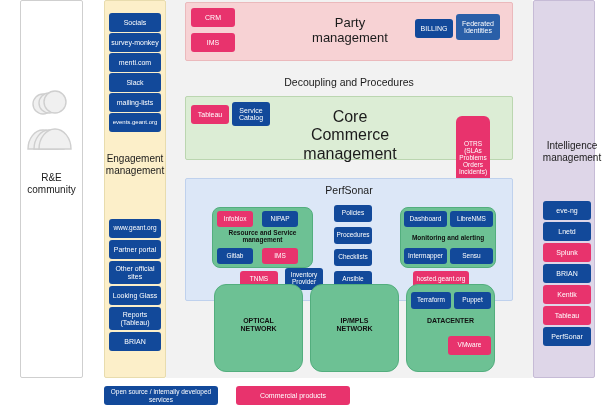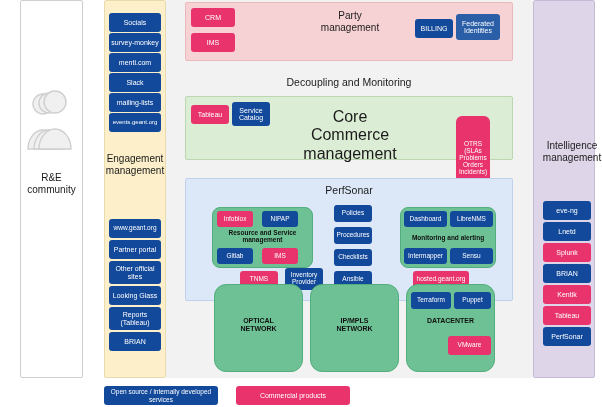--- a/index.html
+++ b/index.html
@@ -163,28 +163,28 @@
   <div class="chip blue" style="left:109px; top:286px; width:52px; height:19px; font-size:7px;">Looking Glass</div>
   <div class="chip blue" style="left:109px; top:307px; width:52px; height:23px; font-size:7px;">Reports
 (Tableau)</div>
   <div class="chip blue" style="left:109px; top:332px; width:52px; height:19px; font-size:7px;">BRIAN</div>
 
   <div class="zone" id="party-panel" style="left:185px; top:2px; width:328px; height:59px;"></div>
 
   <div class="chip pink" style="left:191px; top:8px; width:44px; height:19px; font-size:7px;">CRM</div>
   <div class="chip pink" style="left:191px; top:33px; width:44px; height:19px; font-size:7px;">IMS</div>
 
-  <div class="zone-label" style="left:280px; top:10px; width:140px; font-size:10px;">Party
+  <div class="zone-label" style="left:280px; top:16px; width:140px; font-size:13px;">Party
 management</div>
 
   <div class="chip blue" style="left:415px; top:19px; width:38px; height:19px; font-size:7px;">BILLING</div>
   <div class="chip blue-lt" style="left:456px; top:14px; width:44px; height:26px; font-size:7px;">Federated
 Identities</div>
 
-  <div class="zone-label" style="left:185px; top:76px; width:328px; font-size:10.5px;">Decoupling and Monitoring</div>
+  <div class="zone-label" style="left:185px; top:76px; width:328px; font-size:10.5px;">Decoupling and Procedures</div>
 
   <div class="zone" id="core-panel" style="left:185px; top:96px; width:328px; height:64px;"></div>
 
   <div class="chip pink" style="left:191px; top:105px; width:38px; height:19px; font-size:7px;">Tableau</div>
   <div class="chip blue" style="left:232px; top:102px; width:38px; height:24px; font-size:7px;">Service
 Catalog</div>
 
   <div class="zone-label" style="left:285px; top:108px; width:130px; font-size:16px;">Core
 Commerce
 management</div>

